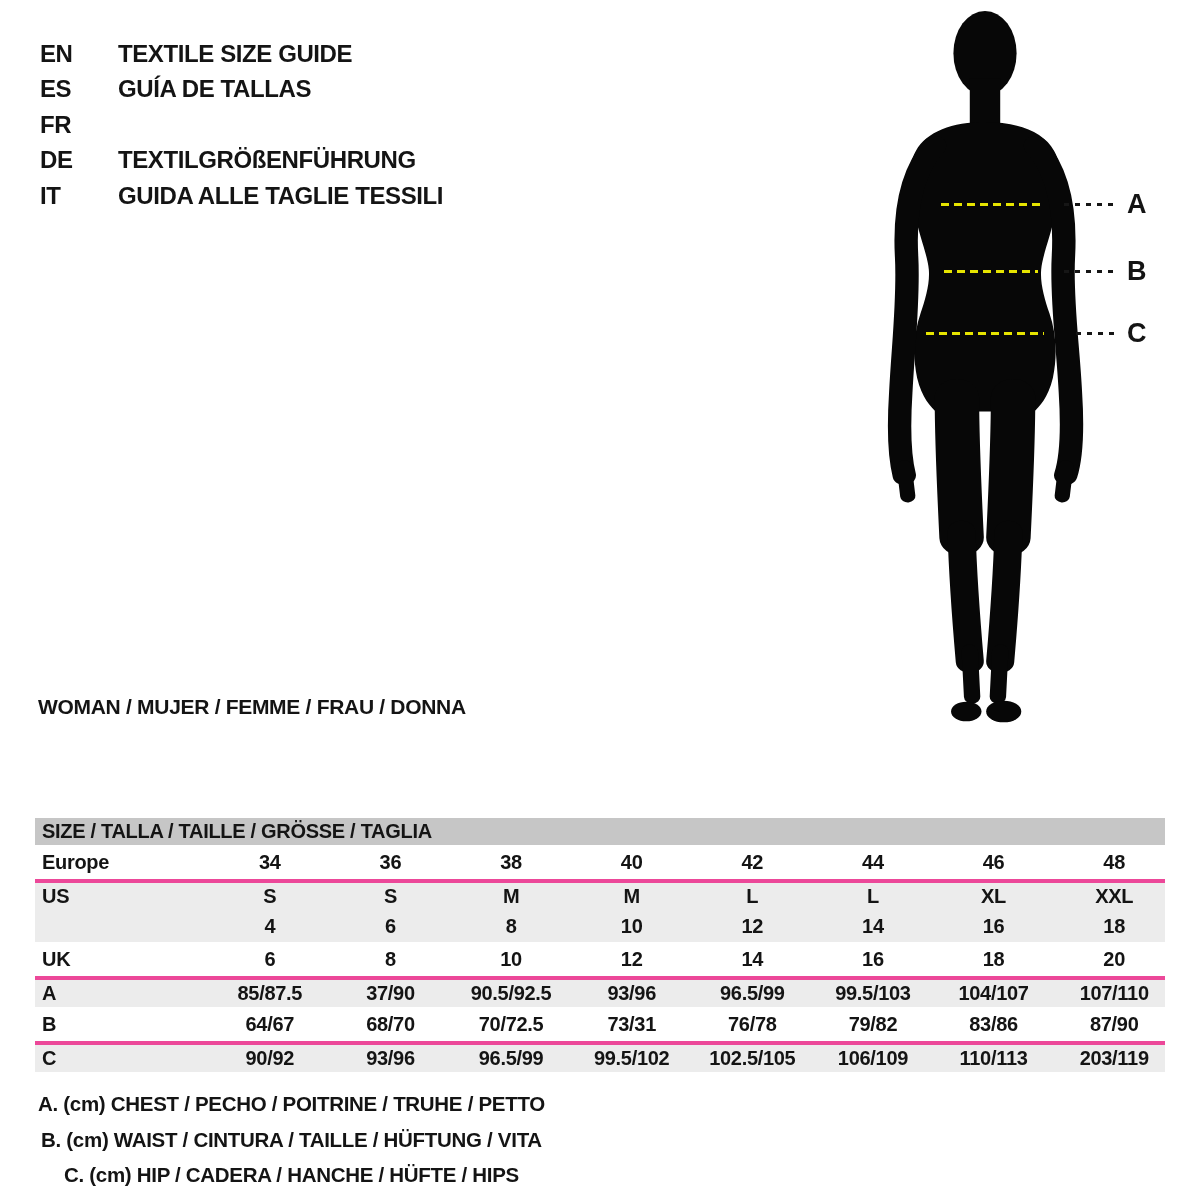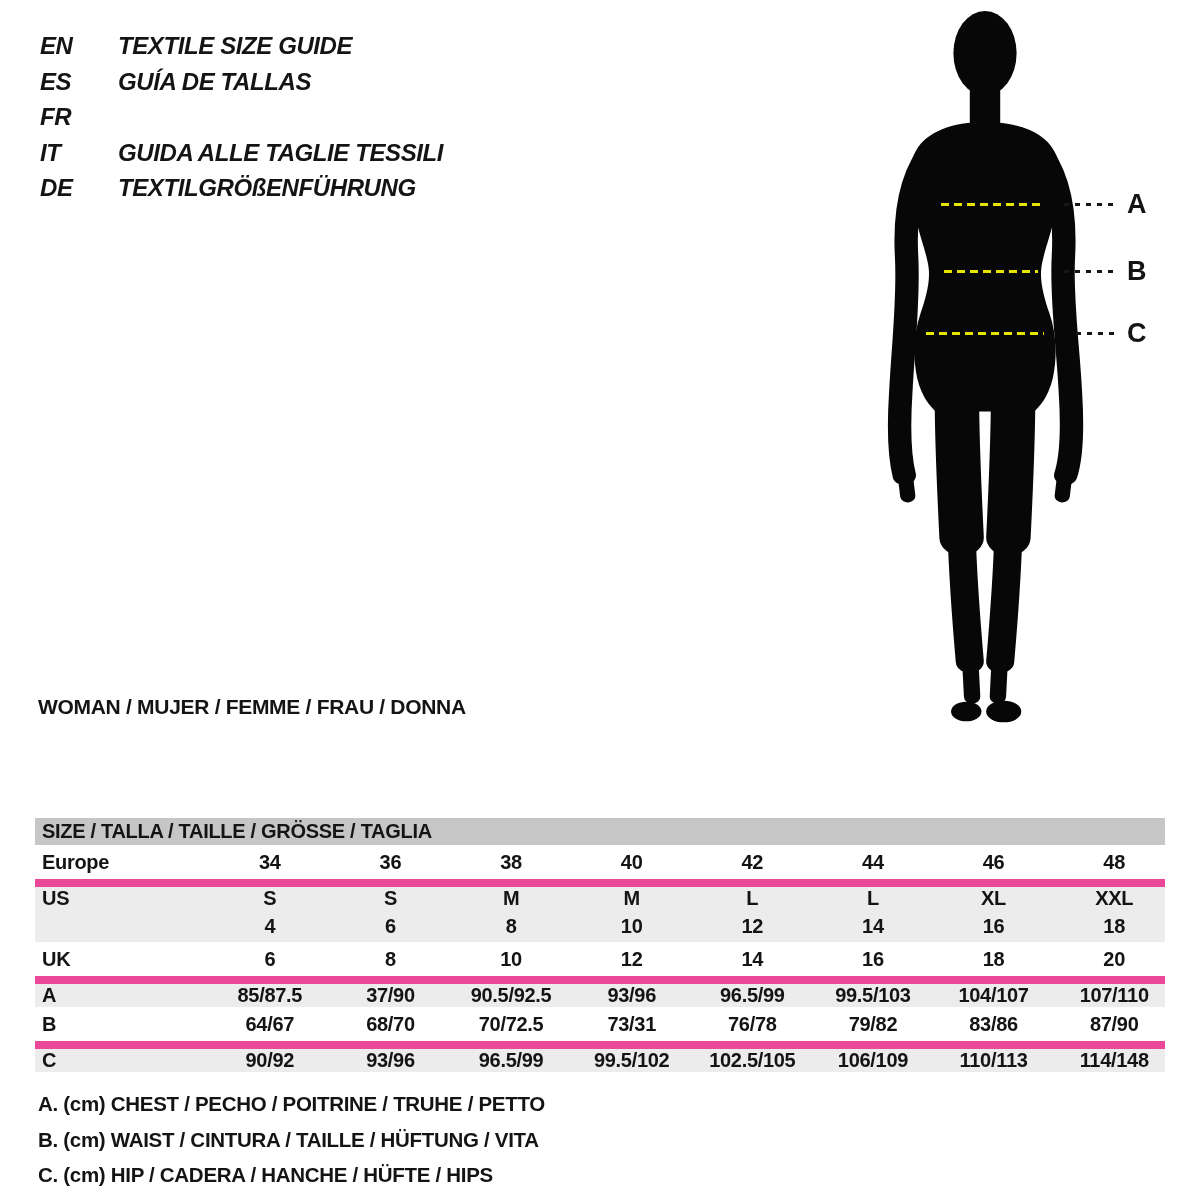--- a/index.html
+++ b/index.html
@@ -6,21 +6,21 @@
   html,body { background:#ffffff; }
   body {
     width:1200px; height:1200px;
     font-family:"Liberation Sans", sans-serif;
     color:#141414;
   }
   .canvas { position:relative; width:1200px; height:1200px; background:#fff; overflow:hidden; }
 
   
   .languages { position:absolute; left:40px; top:32px; }
-  .lang-row { display:flex; height:35.6px; align-items:flex-start; font-size:24px; font-weight:bold; letter-spacing:-0.4px; white-space:nowrap;font-style:italic; }
+  .lang-row { display:flex; height:35.6px; align-items:flex-end; font-size:24px; font-weight:bold; letter-spacing:-0.4px; white-space:nowrap; }
   .lang-code { width:78px; flex:0 0 78px; }
 
   
   .figure-svg { position:absolute; left:868px; top:6px; }
   .m-yellow { position:absolute; height:3px; background:repeating-linear-gradient(90deg,#e6e400 0 8px,transparent 8px 13px); z-index:3; }
   .m-black  { position:absolute; height:3px; background:repeating-linear-gradient(90deg,#161616 0 5px,transparent 5px 11px); z-index:3; }
   .m-label  { position:absolute; font-size:27px; font-weight:bold; line-height:1; z-index:3; }
   .ma-y { left:941px; top:203px; width:100px; }
   .ma-b { left:1064px; top:203px; width:50px; }
   .ma-l { left:1127px; top:191px; }
@@ -40,53 +40,53 @@
     height:27px; line-height:27px; background:#c6c6c6;
     font-size:20px; font-weight:bold; padding-left:7px; letter-spacing:-0.3px;
     margin-bottom:1px;
   }
   .trow {
     display:grid; grid-template-columns:165px repeat(8,1fr);
     height:32.5px; align-items:center;
     font-size:20px; font-weight:bold; letter-spacing:-0.3px;gap:19px;
   }
   .trow.shaded { background:#ececec; }
-  .trow.shade-top { border-top:8px solid #ec4899; }
+  .trow.shade-top { border-top:4px solid #ec4899; }
   .trow.shade-bottom { border-bottom:2px solid #fff; }
   .trow .cell { text-align:center; }
   .trow .cell.label { text-align:left; padding-left:7px; }
 
   
   .legend { position:absolute; left:38px; top:1086px; }
-  .legend-line { font-size:20.5px; font-weight:bold; line-height:35.5px; letter-spacing:-0.3px; white-space:nowrap; }
+  .legend-line { font-size:20.5px; font-weight:bold; line-height:35.5px; letter-spacing:-0.3px; white-space:nowrap;text-align:center; }
 </style>
 </head>
 <body>
 
 <div class="canvas">
 
   <div class="languages">
       <div class="lang-row">
         <span class="lang-code">EN</span>
         <span class="lang-label">TEXTILE SIZE GUIDE</span>
       </div>
       <div class="lang-row">
         <span class="lang-code">ES</span>
         <span class="lang-label">GUÍA DE TALLAS</span>
       </div>
       <div class="lang-row">
         <span class="lang-code">FR</span>
       </div>
       <div class="lang-row">
+        <span class="lang-code">DE</span>
+        <span class="lang-label">TEXTILGRÖßENFÜHRUNG</span>
+      </div>
+      <div class="lang-row">
         <span class="lang-code">IT</span>
         <span class="lang-label">GUIDA ALLE TAGLIE TESSILI</span>
-      </div>
-      <div class="lang-row">
-        <span class="lang-code">DE</span>
-        <span class="lang-label">TEXTILGRÖßENFÜHRUNG</span>
       </div>
     </div>
 
   <svg class="figure-svg" viewBox="0 0 200 750" width="234" height="738" preserveAspectRatio="none">
     <g fill="#070707" stroke="none">
       <ellipse cx="100" cy="48" rx="27" ry="43"></ellipse>
       <rect x="87" y="74" width="26" height="56"></rect>
       <path d="M100 118 C 72 118, 50 128, 41 147 C 33 163, 35 188, 40 212
                C 45 238, 51 254, 52 268 C 53 282, 49 298, 45 312
                C 39 333, 38 355, 42 378 C 46 398, 54 408, 58 412
@@ -195,21 +195,21 @@
         </div>
         <div class="trow shaded shade-top shade-bottom">
           <div class="cell label">C</div>
           <div class="cell">90/92</div>
           <div class="cell">93/96</div>
           <div class="cell">96.5/99</div>
           <div class="cell">99.5/102</div>
           <div class="cell">102.5/105</div>
           <div class="cell">106/109</div>
           <div class="cell">110/113</div>
-          <div class="cell">114/148</div>
+          <div class="cell">203/119</div>
         </div>
       </div>
   </div>
 
   <div class="legend">
       <div class="legend-line">A. (cm) CHEST / PECHO / POITRINE / TRUHE / PETTO</div>
       <div class="legend-line">B. (cm) WAIST / CINTURA / TAILLE / HÜFTUNG / VITA</div>
       <div class="legend-line">C. (cm) HIP / CADERA / HANCHE / HÜFTE / HIPS</div>
     </div>
 

